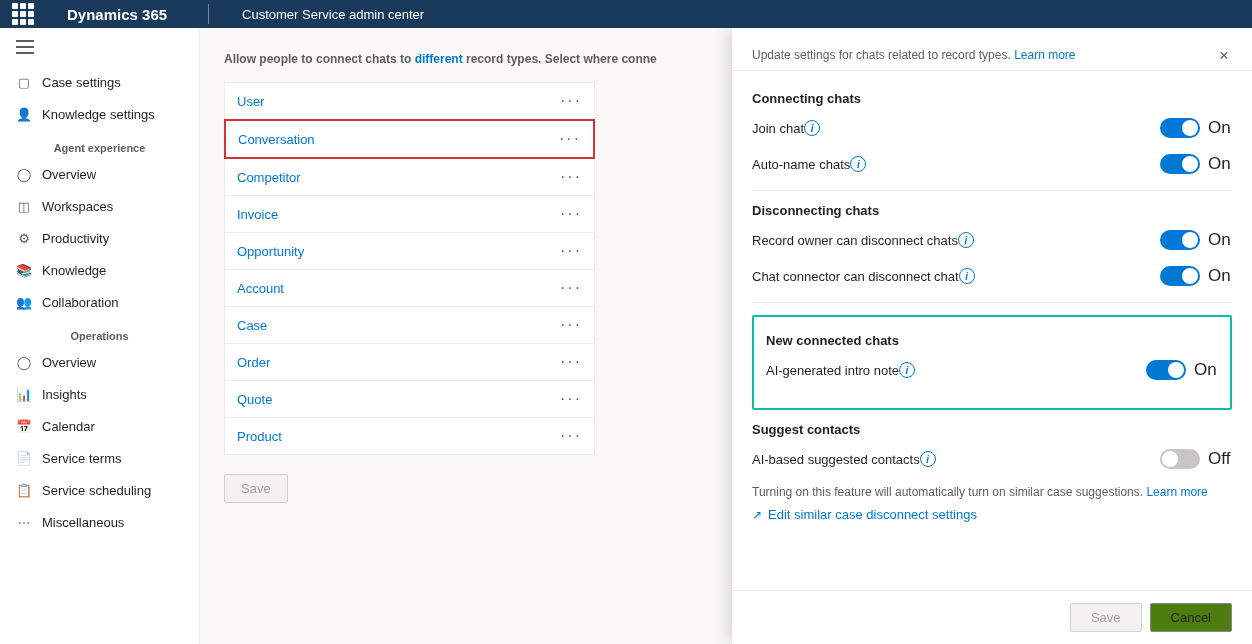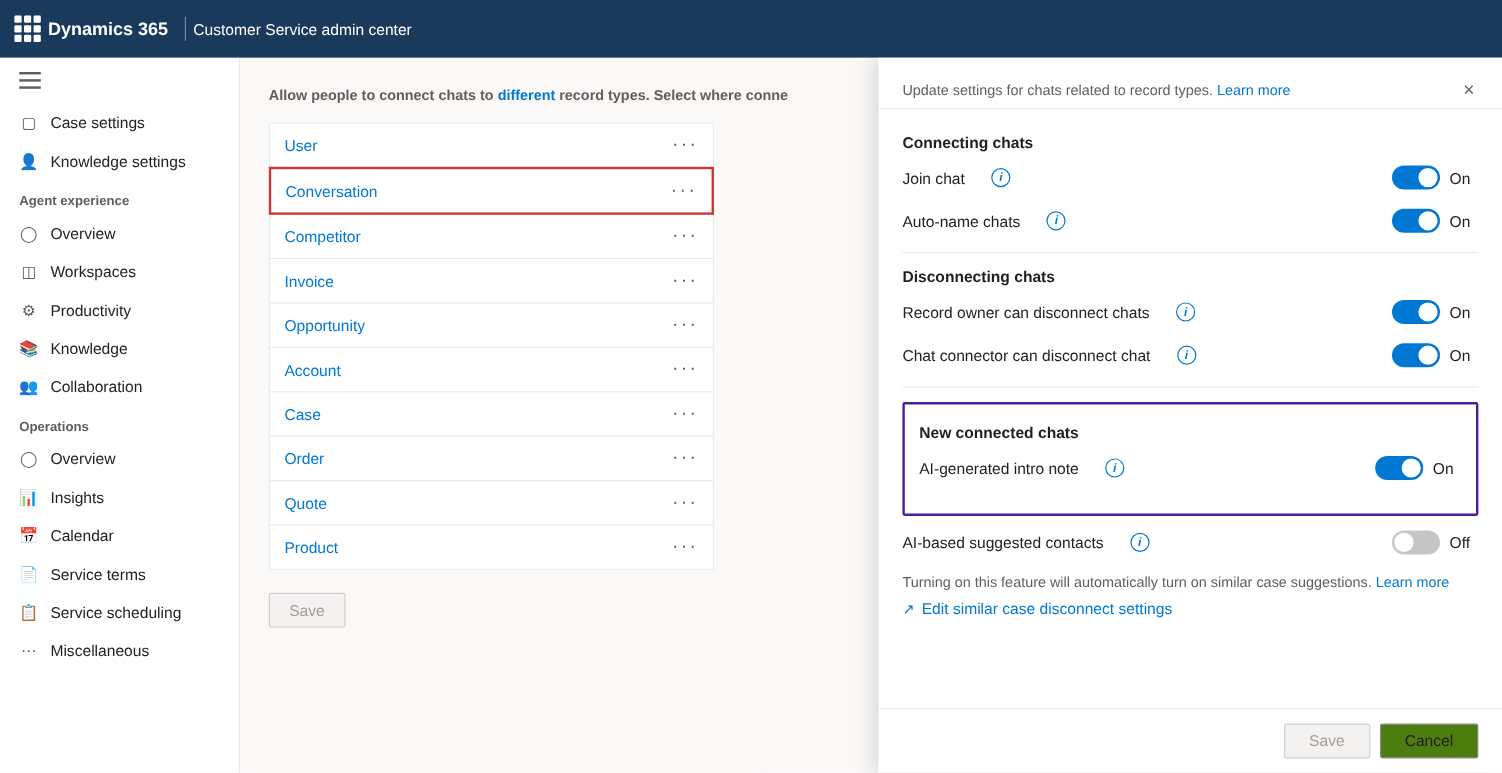--- a/index.html
+++ b/index.html
@@ -2,25 +2,25 @@
 <html><head>
   <meta charset="utf-8">
   <style>
     * { box-sizing: border-box; margin: 0; padding: 0; }
     body { font-family: 'Segoe UI', Arial, sans-serif; font-size: 13px; color: #201f1e; background: #f3f2f1; display: flex; flex-direction: column; height: 644px; overflow: hidden; }
 
     
     .topbar {
       background: #1a3a5c;
       color: #fff;
-      height: 48px;
+      height: 28px;
       display: flex;
       align-items: center;
       padding: 0 12px;
-      gap: 6px;
+      gap: 33px;
       flex-shrink: 0;
       z-index: 10;
     }
     .topbar-grid-icon { display: grid; grid-template-columns: repeat(3,6px); grid-template-rows: repeat(3,6px); gap: 2px; cursor: pointer; }
     .topbar-grid-icon span { background: #fff; border-radius: 1px; width: 6px; height: 6px; }
     .topbar-brand { font-weight: 700; font-size: 15px; color: #fff; margin-right: 8px; }
     .topbar-divider { width: 1px; height: 20px; background: rgba(255,255,255,0.4); }
     .topbar-link { color: #fff; font-size: 13px; cursor: pointer; }
 
     
@@ -53,20 +53,21 @@
       color: #201f1e;
       font-size: 13px;
     }
     .sidebar-item .icon { width: 16px; height: 16px; flex-shrink: 0; display: flex; align-items: center; justify-content: center; color: #605e5c; }
     .sidebar-section-header {
       font-weight: 600;
       font-size: 11px;
       color: #605e5c;
       padding: 12px 16px 4px;
       text-transform: none;
+      text-align: center;
     }
 
     
     .main-content {
       flex: 1;
       overflow-y: auto;
       padding: 24px;
       background: #faf9f8;
       position: relative;
     }
@@ -144,21 +145,21 @@
       display: flex;
       align-items: center;
       justify-content: space-between;
       margin-bottom: 16px;
     }
     .setting-label {
       font-size: 13px;
       color: #201f1e;
       display: flex;
       align-items: center;
-      gap: 22px;
+      gap: 0;
     }
     .info-icon {
       width: 16px; height: 16px;
       border-radius: 50%;
       border: 1.5px solid #0078d4;
       color: #0078d4;
       font-size: 10px;
       display: inline-flex;
       align-items: center;
       justify-content: center;
@@ -182,27 +183,27 @@
     .toggle::after {
       content: '';
       position: absolute;
       top: 2px; right: 2px;
       width: 16px; height: 16px;
       border-radius: 50%;
       background: #fff;
       transition: right 0.2s;
     }
     .toggle.off::after { right: auto; left: 2px; }
-    .toggle-label { font-size: 13px; color: #201f1e; min-width: 24px; }
+    .toggle-label { font-size: 17px; color: #201f1e; min-width: 24px; }
 
     .section-divider { border: none; border-top: 1px solid #edebe9; margin: 8px 0 12px; }
 
     
     .highlight-section {
-      border: 2px solid #4c1d95;
+      border: 2px solid #14b8a6;
       border-radius: 2px;
       padding: 12px;
       margin-bottom: 12px;
     }
 
     .suggest-desc { font-size: 12px; color: #605e5c; margin-bottom: 8px; }
     .suggest-desc a { color: #0078d4; text-decoration: none; cursor: pointer; }
     .edit-link-row { display: flex; align-items: center; gap: 6px; color: #0078d4; font-size: 13px; cursor: pointer; }
     .edit-link-row .ext-icon { font-size: 12px; }
 
@@ -447,20 +448,21 @@
               <span>AI-generated intro note</span>
               <span class="info-icon">i</span>
             </span>
             <div class="toggle-wrap">
               <div class="toggle"></div>
               <span class="toggle-label">On</span>
             </div>
           </div>
         </div>
 
+        <div class="section-label">Suggest contacts</div>
         <div class="setting-row">
           <span class="setting-label">
             <span>AI-based suggested contacts</span>
             <span class="info-icon">i</span>
           </span>
           <div class="toggle-wrap">
             <div class="toggle off"></div>
             <span class="toggle-label">Off</span>
           </div>
         </div>

